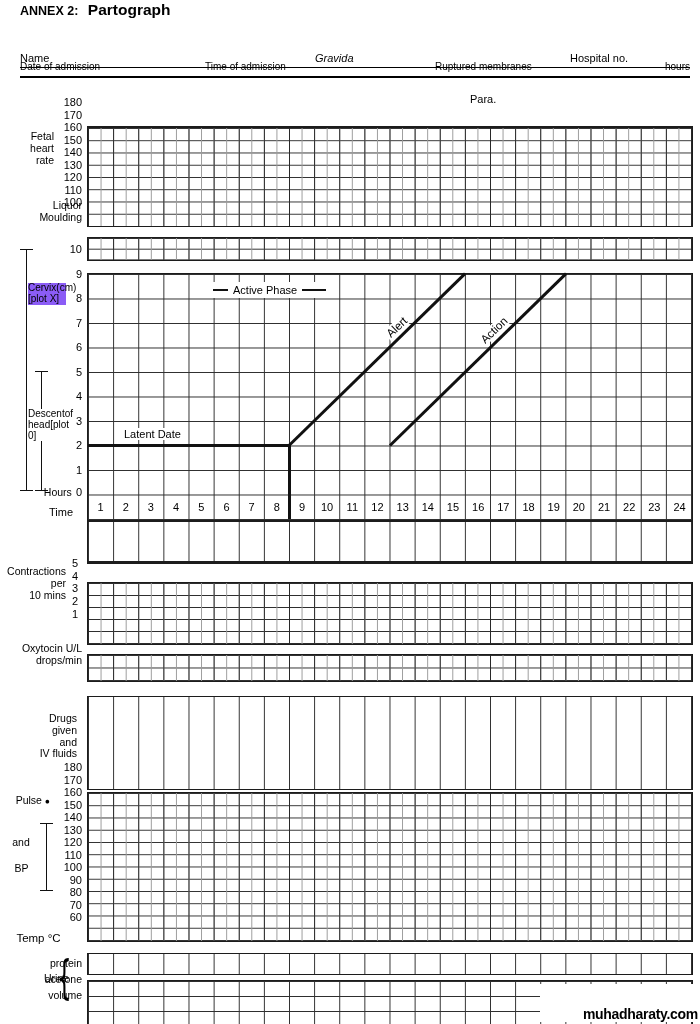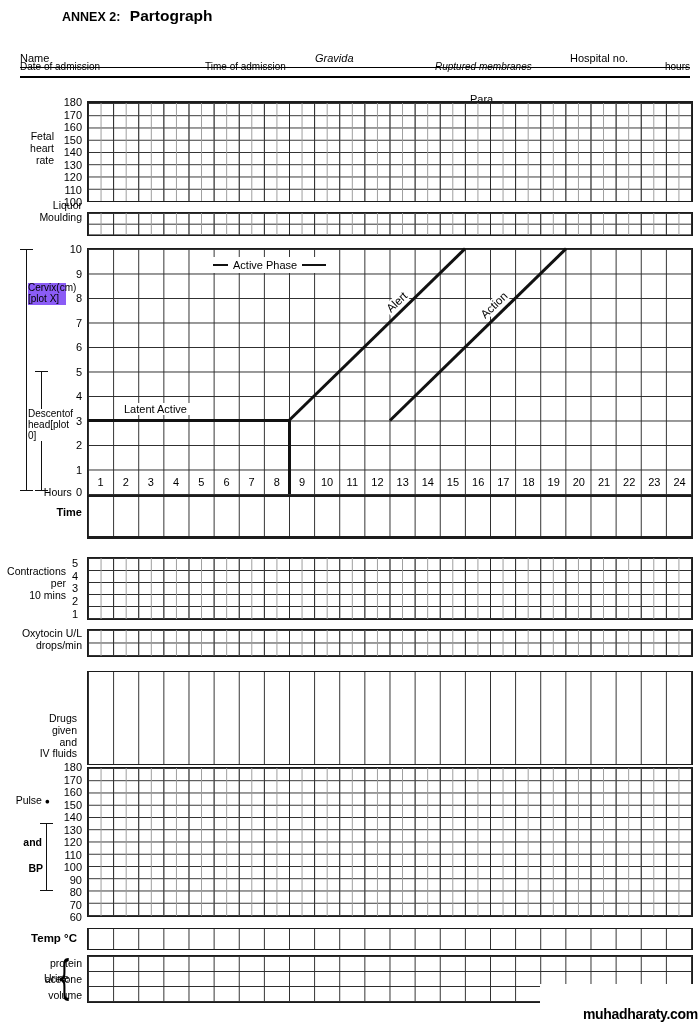--- a/index.html
+++ b/index.html
@@ -1,21 +1,21 @@
 <!DOCTYPE html>
 <html><head>
 <meta charset="utf-8">
 <style>
   html,body{margin:0;padding:0;background:#fff;}
   #canvas{position:relative;width:700px;height:1024px;background:#fff;overflow:hidden;
           font-family:"Liberation Sans","DejaVu Sans",sans-serif;color:#000;}
   .abs{position:absolute;}
-  .rt{text-align:right;font-weight:bold;}
+  .rt{text-align:center;}
   
-  .grid{position:absolute;box-sizing:border-box;border:1.5px solid #1c1c1c;background-color:#fff;}
+  .grid{position:absolute;box-sizing:border-box;border:1.5px solid #1c1c1c;background-color:#fff;margin-top:25px;}
   .vh{background-image:
       linear-gradient(to right,#262626 1.4px,transparent 1.4px),
       linear-gradient(to right,#9b9b9b 1px,transparent 1px);
       background-size:25.125px 100%,12.5625px 100%;}
   .vhour{background-image:linear-gradient(to right,#2e2e2e 1.3px,transparent 1.3px);
       background-size:25.125px 100%;}
   .lbl{font-size:10.5px;line-height:12px;}
   .tickcol{display:flex;flex-direction:column;justify-content:space-between;align-items:flex-end;}
   .tickcol .tick{height:12px;line-height:12px;font-size:11px;}
   .cellcol{display:flex;flex-direction:column;}
@@ -34,36 +34,36 @@
   .dash{display:inline-block;height:1.6px;background:#111;}
   .hourrow{position:absolute;display:flex;}
   .hourrow div{flex:1;text-align:center;font-size:11px;line-height:24px;}
   .wm{font-weight:bold;font-size:14px;letter-spacing:-0.3px;}
 </style>
 </head>
 <body>
 
 <div id="canvas">
 
-  <div class="abs" style="left:20px;top:7px;white-space:nowrap;margin-left:42px;">
+  <div class="abs" style="left:20px;top:1px;white-space:nowrap;">
     <span style="font-weight:bold;font-size:12.5px;">ANNEX 2:</span>
     <span style="font-weight:bold;font-size:15.5px;margin-left:5px;">Partograph</span>
   </div>
 
   <div class="abs" style="left:20px;top:50px;width:670px;height:17px;border-bottom:1.4px solid #000;font-size:11px;">
     <span class="abs" style="left:0;top:2px;">Name</span>
     <span class="abs" style="left:295px;top:2px;font-style:italic;">Gravida</span>
     <span class="abs" style="left:450px;top:12px;margin-top:31px;">Para.</span>
     <span class="abs" style="left:550px;top:2px;">Hospital no.</span>
   </div>
 
   <div class="abs" style="left:20px;top:59px;width:670px;height:17px;border-bottom:2.3px solid #000;font-size:10px;">
     <span class="abs" style="left:0;top:2px;">Date of admission</span>
     <span class="abs" style="left:185px;top:2px;">Time of admission</span>
-    <span class="abs" style="left:415px;top:2px;font-style:italic;">Ruptured membranes</span>
+    <span class="abs" style="left:415px;top:2px;">Ruptured membranes</span>
     <span class="abs" style="right:0;top:2px;">hours</span>
   </div>
 
   <div class="abs lblcol" style="left:0px;top:131px;width:54px;">
       <span>Fetal</span>
       <span>heart</span>
       <span>rate</span>
     </div>
   <div class="abs tickcol" style="left:50px;top:96px;width:32px;height:112px;">
       <span class="tick">180</span>
@@ -133,21 +133,21 @@
       <div class="diag" style="left:201px;top:170px;width:246px;transform:rotate(-44.3deg);"></div>
 
       <div class="diag" style="left:301.5px;top:170px;width:246px;transform:rotate(-44.3deg);"></div>
 
       <div class="phase-label" style="left:125px;top:8px;height:16px;">
         <span class="dash" style="width:15px;margin-right:5px;"></span>
         <span>Active Phase</span>
         <span class="dash" style="width:24px;margin-left:5px;"></span>
       </div>
 
-      <div class="abs" style="left:33px;top:154px;font-size:11px;background:#fff;padding:0 3px;">Latent Active</div>
+      <div class="abs" style="left:33px;top:154px;font-size:11px;background:#fff;padding:0 3px;">Latent Date</div>
 
       <div class="diag-label" style="left:295px;top:47px;">Alert</div>
       <div class="diag-label" style="left:388px;top:50px;">Action</div>
 
       <div class="hourrow" style="left:0;right:0;top:220.5px;height:24px;">
           <div>1</div>
           <div>2</div>
           <div>3</div>
           <div>4</div>
           <div>5</div>
@@ -188,21 +188,21 @@
       <div class="cell">3</div>
       <div class="cell">2</div>
       <div class="cell">1</div>
     </div>
   <div class="grid" style="left:87px;top:557px;width:606px;height:63px;background-image:
       linear-gradient(to right,#262626 1.4px,transparent 1.4px),
       linear-gradient(to right,#9b9b9b 1px,transparent 1px),
       linear-gradient(to bottom,#2e2e2e 1px,transparent 1px);
       background-size:25.125px 100%,12.5625px 100%,100% 12px;"></div>
 
-  <div class="abs lblcol" style="left:0px;top:628px;width:82px;">
+  <div class="abs lblcol" style="left:0px;top:643px;width:82px;">
       <span>Oxytocin U/L</span>
       <span>drops/min</span>
     </div>
   <div class="grid" style="left:87px;top:629px;width:606px;height:28px;background-image:
       linear-gradient(to right,#262626 1.4px,transparent 1.4px),
       linear-gradient(to right,#9b9b9b 1px,transparent 1px),
       linear-gradient(to bottom,#2e2e2e 1px,transparent 1px);
       background-size:25.125px 100%,12.5625px 100%,100% 12.5px;"></div>
 
   <div class="abs lblcol" style="left:0px;top:689px;width:77px;margin-top:24px;">

